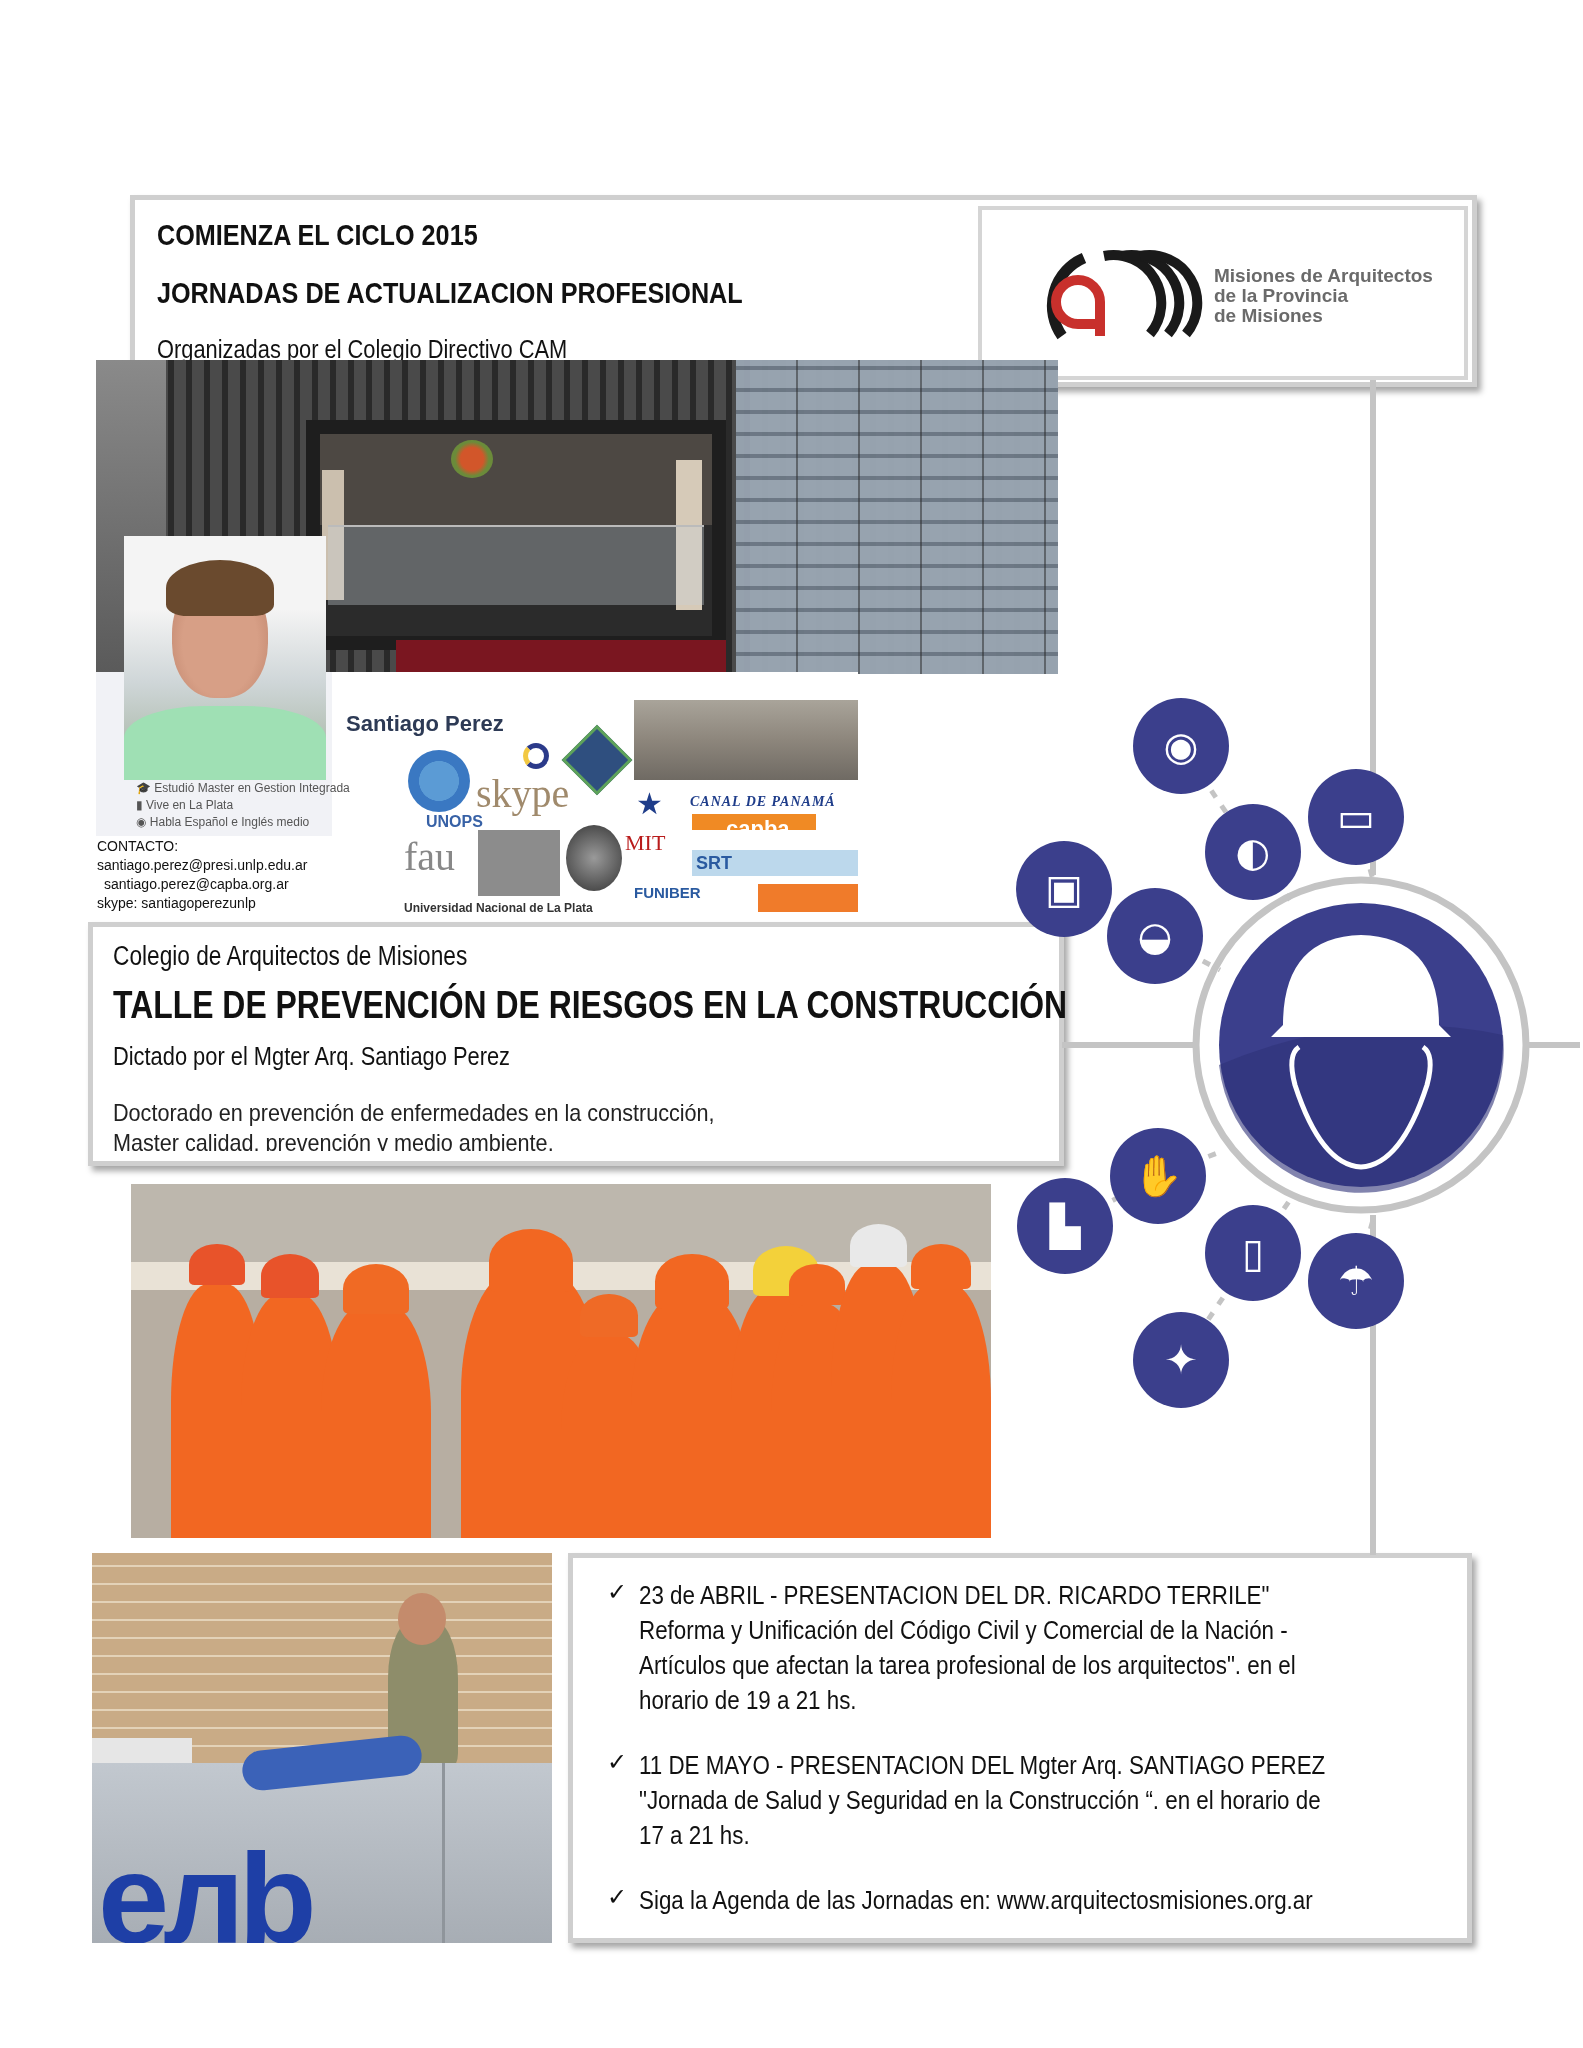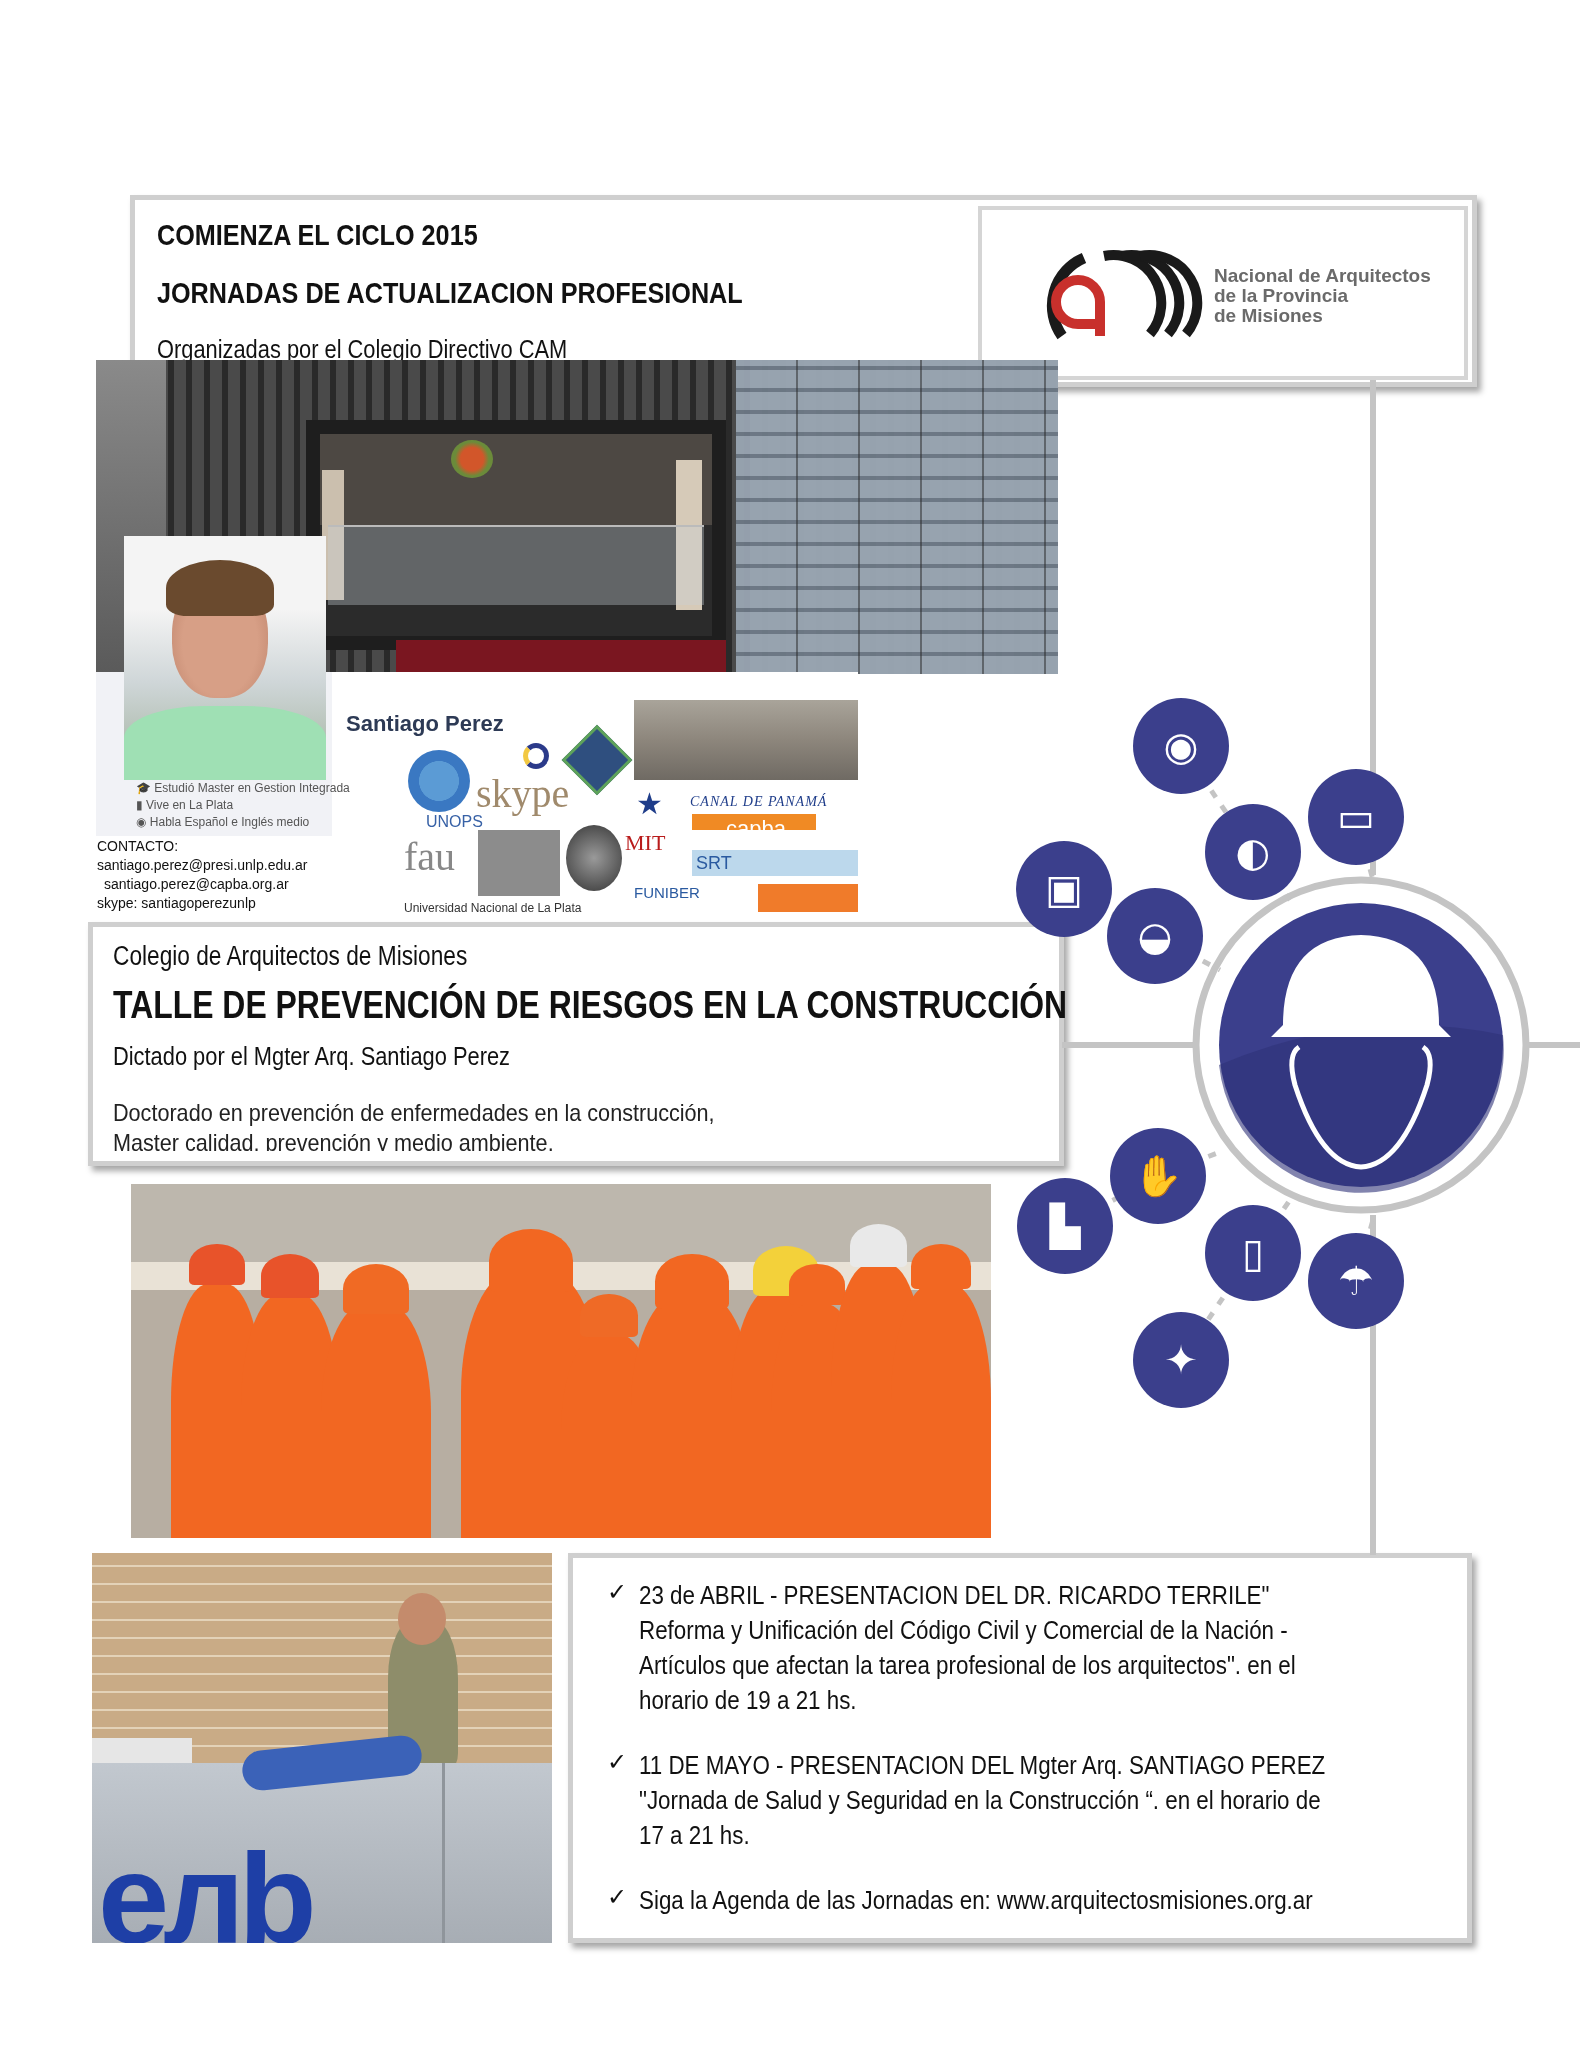--- a/index.html
+++ b/index.html
@@ -43,21 +43,21 @@
   .pinfo { font-size:12px; color:#555; }
   #pinfo-1 { left:136px; top:781px; }
   #pinfo-2 { left:136px; top:798px; }
   #pinfo-3 { left:136px; top:815px; }
   .contact { font-size:14px; color:#111; }
   #contact-label { left:97px; top:838px; }
   #contact-email1 { left:97px; top:857px; }
   #contact-email2 { left:104px; top:876px; }
   #contact-skype { left:97px; top:895px; }
   
-  .logo-txt { font-weight:normal; }
+  .logo-txt { font-weight:bold; }
   #logo-un { left:408px; top:750px; width:62px; height:62px; border-radius:50%; background:radial-gradient(circle,#5b9bd5 0 45%, #3a78c2 46% 100%); }
   #logo-unops { left:406px; top:813px; font-size:16px; color:#3761a6;margin-left:20px; }
   #logo-fau { left:404px; top:833px; font-size:40px; color:#888; font-family:"Liberation Serif", serif; }
   #logo-fusat { left:476px; top:770px; font-size:40px; color:#a08a6c; font-family:"Liberation Serif", serif; }
   #logo-fusat-moon { left:523px; top:743px; width:26px; height:26px; border-radius:50%; border:5px solid #2b3a8a; border-left-color:#f2c842; box-sizing:border-box; }
   #logo-gray-block { left:478px; top:830px; width:82px; height:66px; background:#8c8c8c; }
   #logo-diamond { left:572px; top:735px; width:44px; height:44px; transform:rotate(45deg); background:#2f4f7f; border:3px solid #5ea35a; }
   #logo-seal { left:566px; top:825px; width:56px; height:66px; border-radius:50%; background:radial-gradient(circle,#9a9a9a,#333); }
   #logo-unlp { left:404px; top:901px; font-size:12px; color:#333; }
   #logo-construction { left:634px; top:700px; width:224px; height:80px; background:linear-gradient(180deg,#a9a49a,#8d867c 50%,#6f6a63); }
@@ -113,21 +113,21 @@
 </div>
 <div id="logo-box" class="abs">
   <svg class="abs" style="left:50px;top:40px;" width="180" height="90" viewBox="0 0 180 90">
     <path d="M30 86 A52 52 0 0 1 52 8" fill="none" stroke="#1a1a1a" stroke-width="11"></path>
     <path d="M68 86 V52 A22 22 0 1 0 46 74 L68 74" fill="none" stroke="#c8302c" stroke-width="10"></path>
     <path d="M72 6 A48 48 0 0 1 118 84" fill="none" stroke="#1a1a1a" stroke-width="10"></path>
     <path d="M90 6 A48 48 0 0 1 136 84" fill="none" stroke="#1a1a1a" stroke-width="10"></path>
     <path d="M108 6 A48 48 0 0 1 154 84" fill="none" stroke="#1a1a1a" stroke-width="10"></path>
   </svg>
   <div id="logo-text" class="abs">
-    <div>Nacional de Arquitectos</div>
+    <div>Misiones de Arquitectos</div>
     <div>de la Provincia</div>
     <div>de Misiones</div>
   </div>
 </div>
 
 <div id="building-photo" class="abs">
   <div id="bp-left-panel" class="abs"></div>
   <div id="bp-right-glass" class="abs"></div>
   <div id="bp-glass-grid" class="abs"></div>
   <div id="bp-balcony" class="abs"></div>

